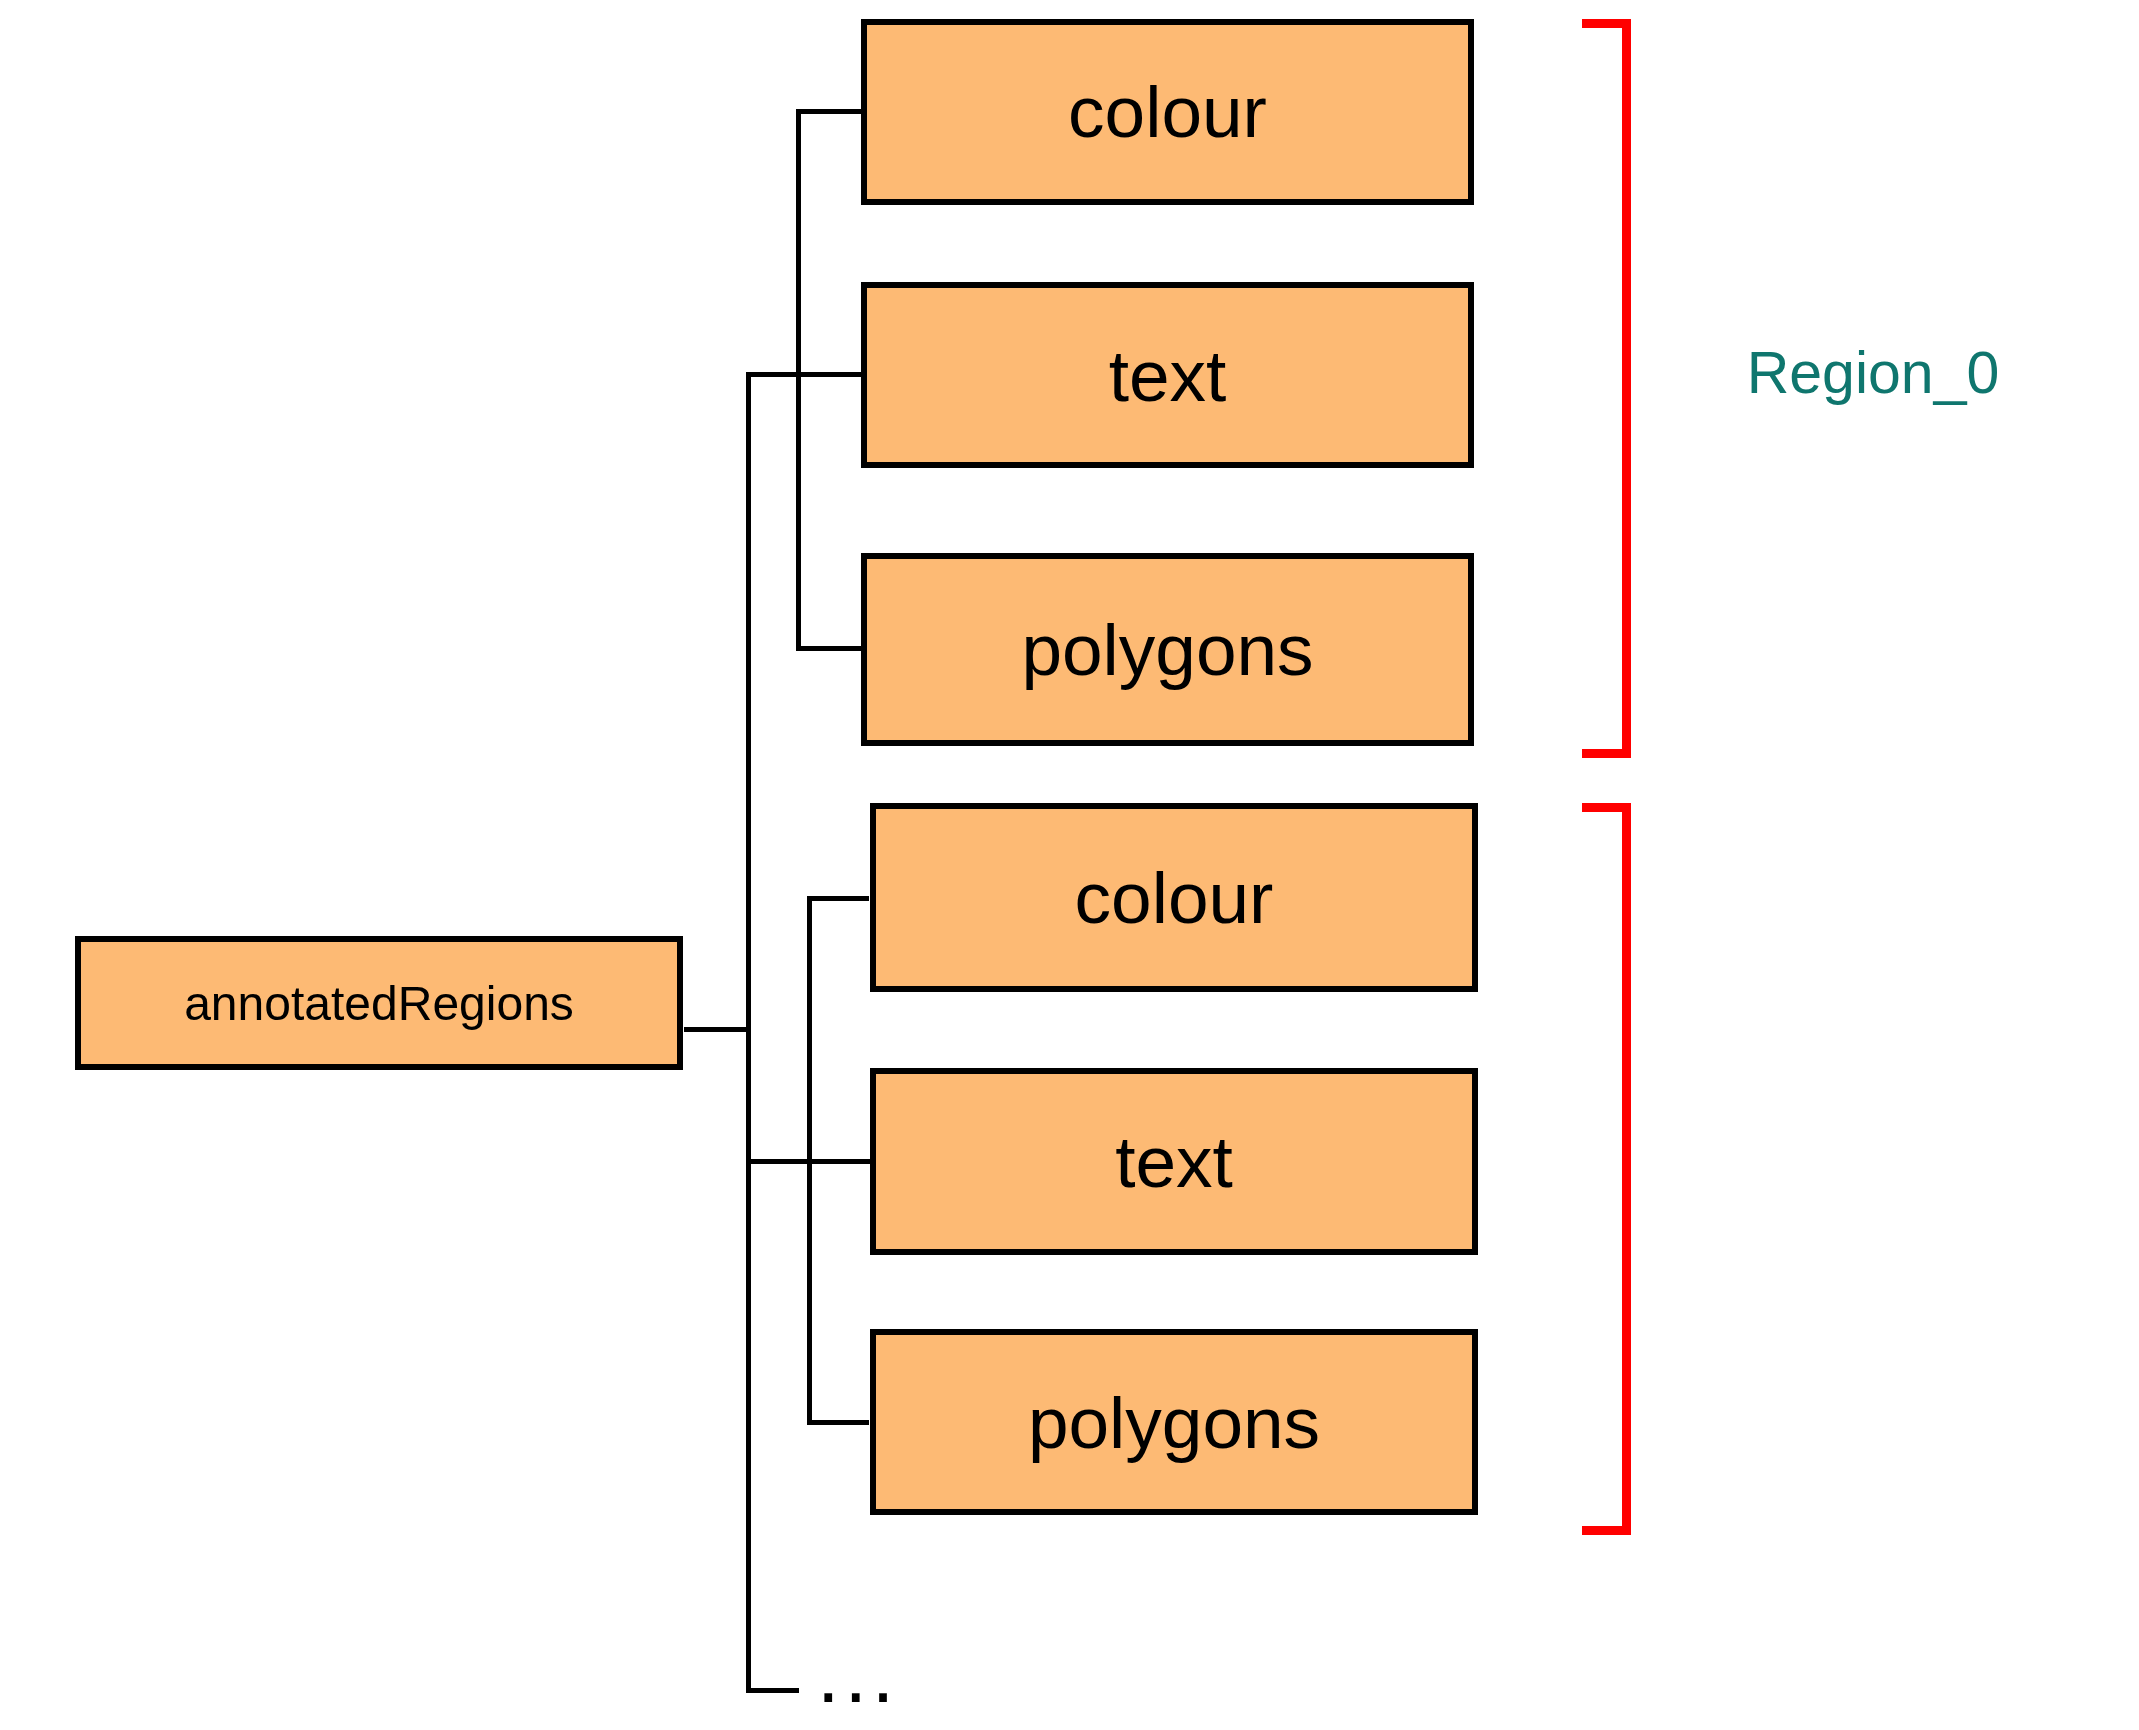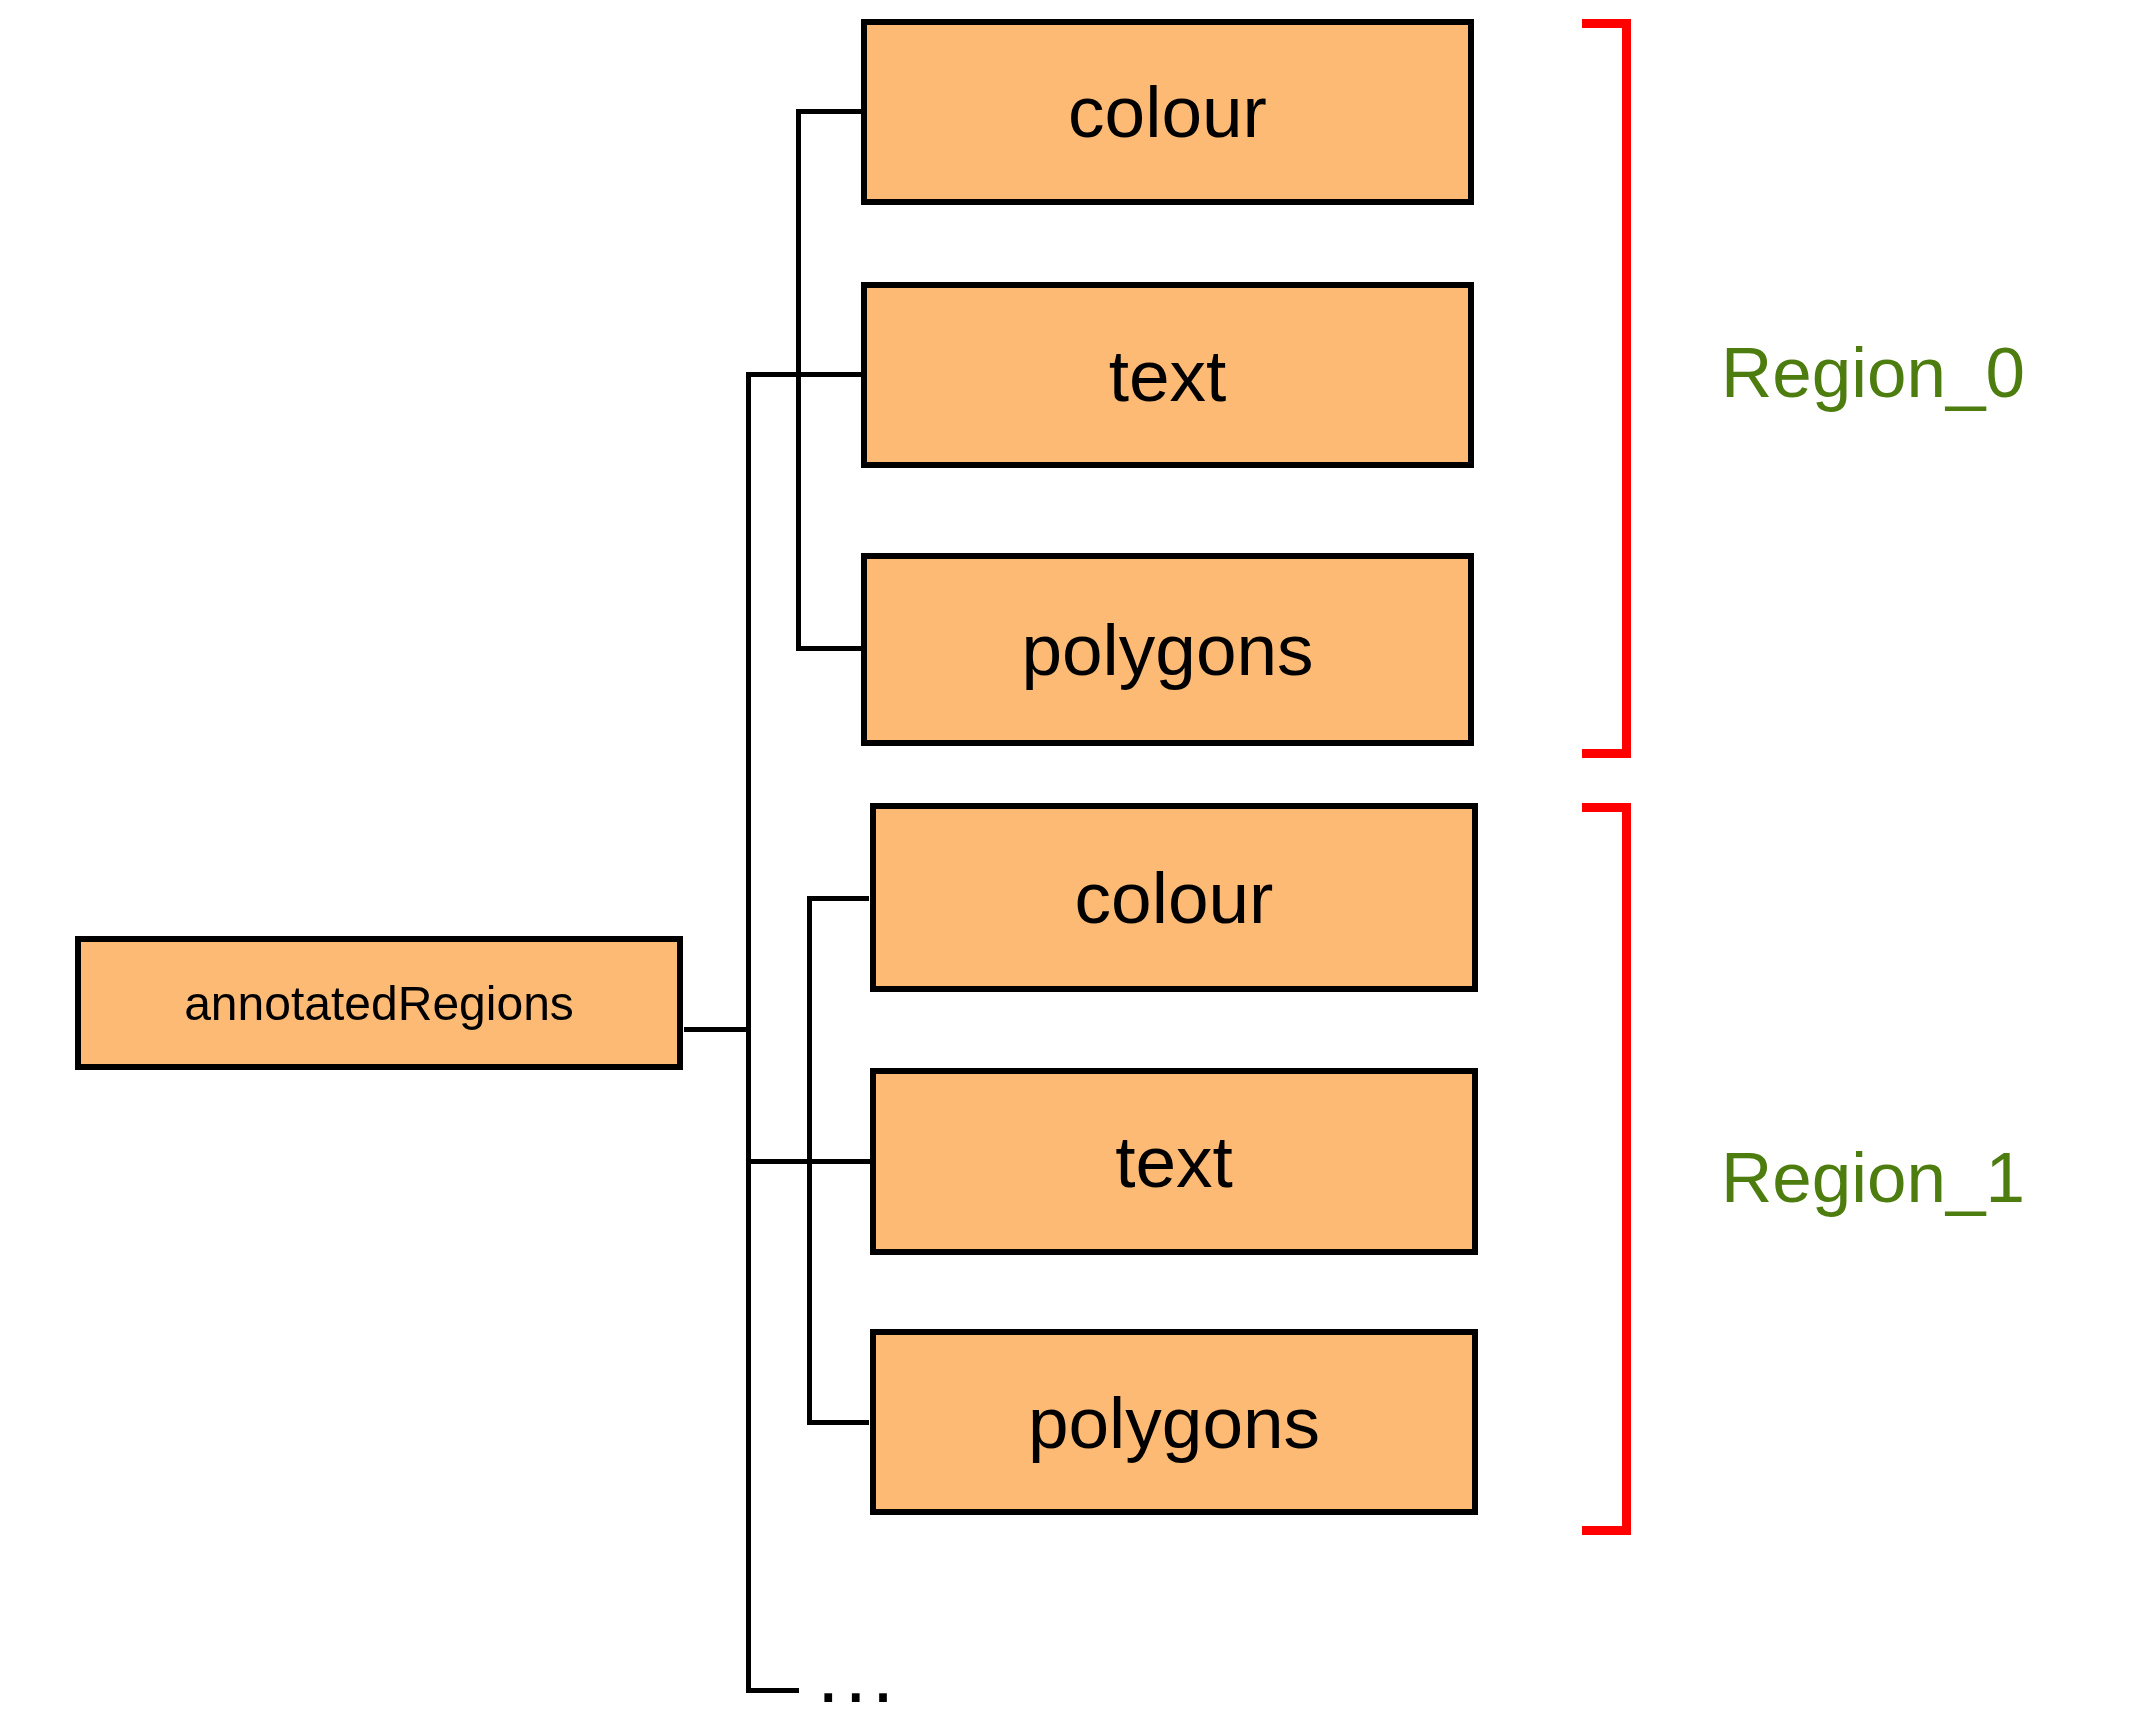--- a/index.html
+++ b/index.html
@@ -60,22 +60,22 @@
     border-top: 9px solid #ff0000;
     border-right: 9px solid #ff0000;
     border-bottom: 9px solid #ff0000;
     width: 49px;
   }
   .bracket0 { left: 1582px; top: 19.4px;  height: 739px; }
   .bracket1 { left: 1582px; top: 803px; height: 732px; }
 
   .rlabel {
     position: absolute;
-    color: #4d7c0f;
-    font-size: 71px;
+    color: #0f766e;
+    font-size: 59px;
     width: 364px;
     height: 97px;
     display: flex;
     align-items: center;
     justify-content: center;
     white-space: nowrap;
   }
   .rlabel0 { left: 1691px; top: 324px; }
   .rlabel1 { left: 1691px; top: 1129px; }
 
@@ -113,18 +113,17 @@
   <div class="node g0p">polygons</div>
 
   <div class="node g1c">colour</div>
   <div class="node g1t">text</div>
   <div class="node g1p">polygons</div>
 
   <div class="bracket bracket0"></div>
   <div class="bracket bracket1"></div>
 
   <div class="rlabel rlabel0">Region_0</div>
-  <div class="rlabel rlabel1">Region_1</div>
 
   <div class="ellipsis">...</div>
 
 </div>
 
 
 </body></html>

